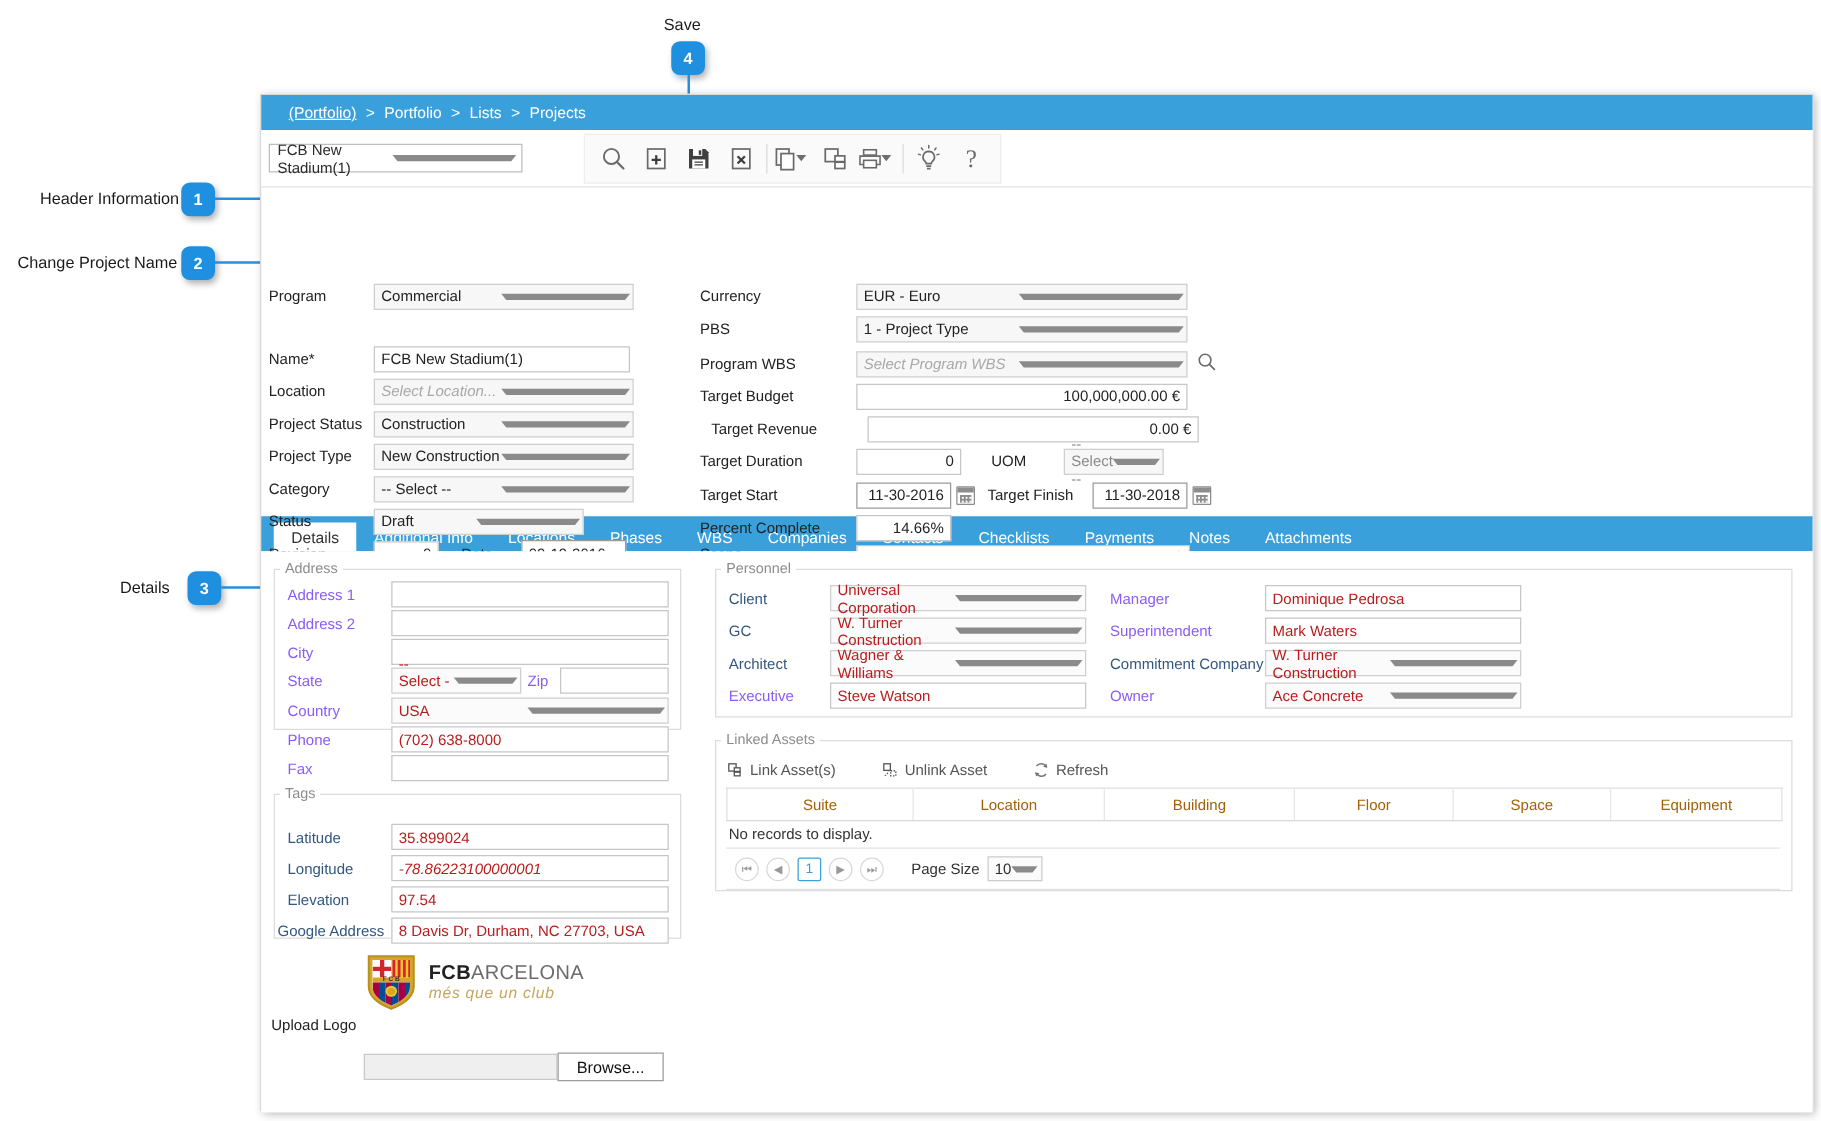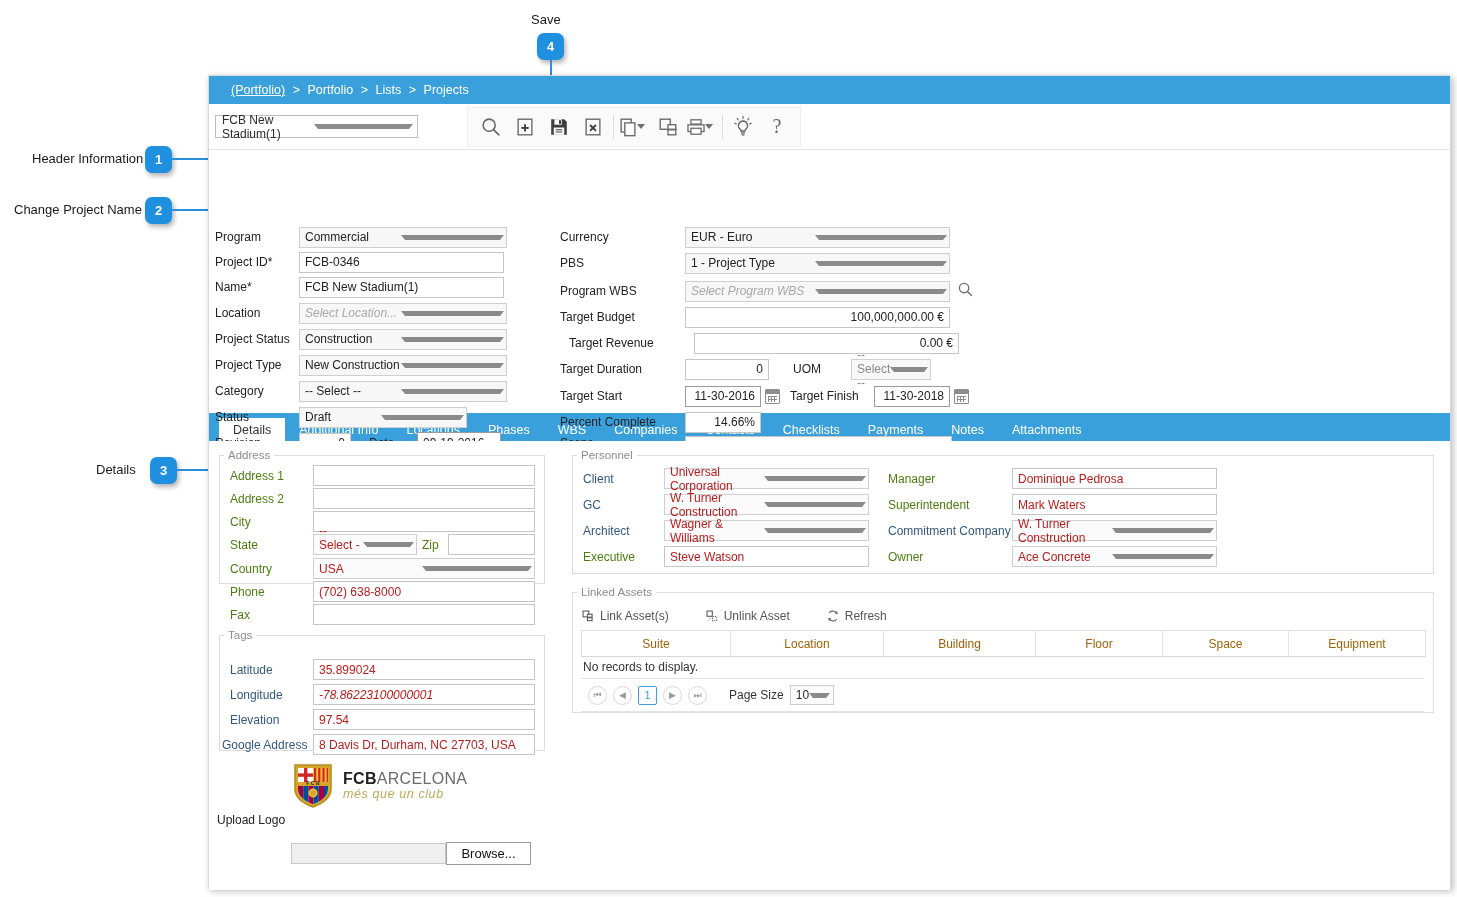--- a/index.html
+++ b/index.html
@@ -64,21 +64,21 @@
   .tabbar{height:28px;background:#3aa0dc;display:flex;align-items:flex-end;padding-left:10px;}
   .tab{height:23px;padding:0 14px;display:flex;align-items:center;color:#fff;font-size:12.5px;cursor:pointer;white-space:nowrap;}
   .tab.active{background:#fff;color:#333;}
   
   .panel{position:relative;height:449px;background:#fff;}
   fieldset.grp{
     position:absolute;border:1px solid #dcdcdc;margin:0;padding:0;
     box-sizing:border-box;
   }
   fieldset.grp>legend{font-size:11.5px;color:#8c8c8c;padding:0 4px;margin-left:4px;}
-  .g-label{position:absolute;font-size:12px;color:#4d7c0f;}
+  .g-label{position:absolute;font-size:12px;color:#8b5cf6;}
   .g-label.blue{color:#33577f;}
   .in{
     position:absolute;border:1px solid #c6c6c6;background:#fff;height:21px;
     box-sizing:border-box;font-size:12px;color:#b91c1c;display:flex;align-items:center;padding:0 5px;
   }
   .in.sel{background:#fbfbfb;border-color:#cfcfcf;padding-right:2px;}
   .in.sel>span{flex:1;}
   
   .la-toolbar{position:absolute;height:24px;display:flex;align-items:center;gap:36px;}
   .la-btn{display:flex;align-items:center;gap:5px;font-size:12px;color:#555;cursor:pointer;}
@@ -218,26 +218,20 @@
     </div>
   </div>
 
   <div class="hdr">
 
     <div class="frow" style="left:6px;top:76px;">
       <div class="flabel" style="width:84px;">Program</div>
       <div class="fin sel" style="width:208px;">
         <span>Commercial</span>
         <span class="caret"></span>
-      </div>
-    </div>
-    <div class="frow" style="left:6px;top:101px;">
-      <div class="flabel" style="width:84px;">Project ID*</div>
-      <div class="fin" style="width:205px;">
-        <span class="val">FCB-0346</span>
       </div>
     </div>
     <div class="frow" style="left:6px;top:126px;">
       <div class="flabel" style="width:84px;">Name*</div>
       <div class="fin" style="width:205px;">
         <span class="val">FCB New Stadium(1)</span>
       </div>
     </div>
     <div class="frow" style="left:6px;top:152px;">
       <div class="flabel" style="width:84px;">Location</div>

